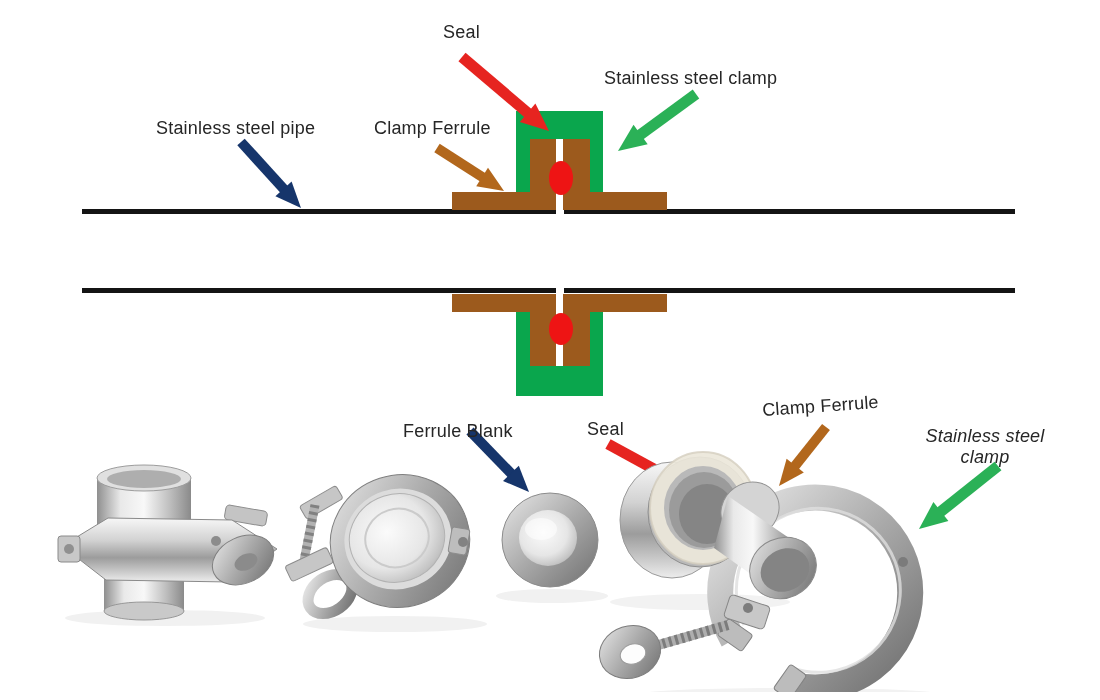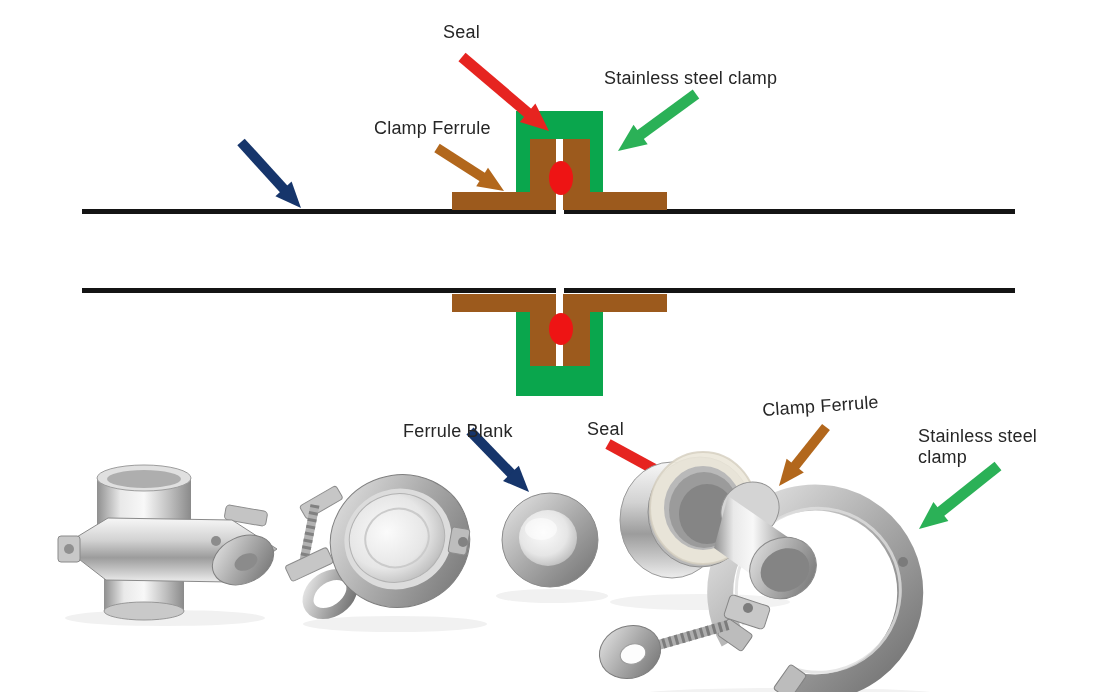--- a/index.html
+++ b/index.html
@@ -4,21 +4,21 @@
 <style>
   html,body{margin:0;padding:0;background:#ffffff;}
   .stage{
     position:relative;width:1100px;height:692px;background:#ffffff;overflow:hidden;
     font-family:"Liberation Sans", sans-serif;
   }
   .lbl{
     position:absolute;font-size:18px;color:#262626;white-space:nowrap;
     letter-spacing:.2px;line-height:1.15;
   }
-  .lbl-center{white-space:pre-line;}
+  .lbl-center{white-space:pre-line;text-align:center;font-style:italic;}
   .tilt{transform:rotate(-4deg);transform-origin:left bottom;}
   svg{position:absolute;left:0;top:0;}
 </style>
 </head>
 <body>
 
 <div class="stage">
 
   <svg width="1100" height="700" viewBox="0 0 1100 700">
     <defs>
@@ -171,20 +171,21 @@
       <ellipse cx="707" cy="514" rx="28" ry="30" fill="#858585"></ellipse>
       <ellipse cx="750" cy="510" rx="30" ry="27" fill="#d4d4d4" stroke="#939393" transform="rotate(-35 750 510)"></ellipse>
       <polygon points="728,496 792,540 776,592 714,548" fill="url(#mh)"></polygon>
       <ellipse cx="783" cy="568" rx="34" ry="30" fill="url(#ringg)" stroke="#8a8a8a" transform="rotate(-25 783 568)"></ellipse>
       <ellipse cx="785" cy="570" rx="25" ry="21" fill="#848484" transform="rotate(-25 785 570)"></ellipse>
     </g>
   </svg>
 
   <div class="lbl" style="left:443px;top:22px">Seal</div>
   <div class="lbl" style="left:604px;top:68px">Stainless steel clamp</div>
+  <div class="lbl" style="left:156px;top:118px">Stainless steel pipe</div>
   <div class="lbl" style="left:374px;top:118px">Clamp Ferrule</div>
   <div class="lbl" style="left:403px;top:421px">Ferrule Blank</div>
   <div class="lbl" style="left:587px;top:419px">Seal</div>
   <div class="lbl tilt" style="left:763px;top:400px">Clamp Ferrule</div>
   <div class="lbl lbl-center" style="left:918px;top:426px;width:134px">Stainless steel
 clamp</div>
 
 </div>
 
 </body></html>

